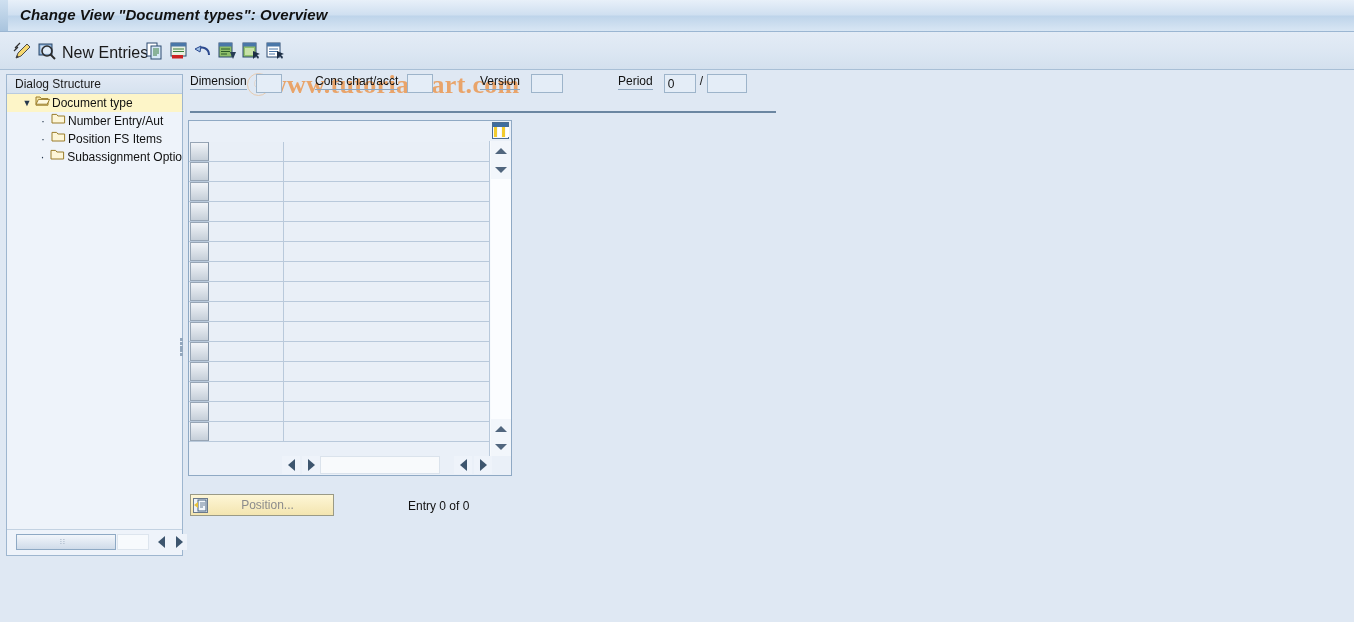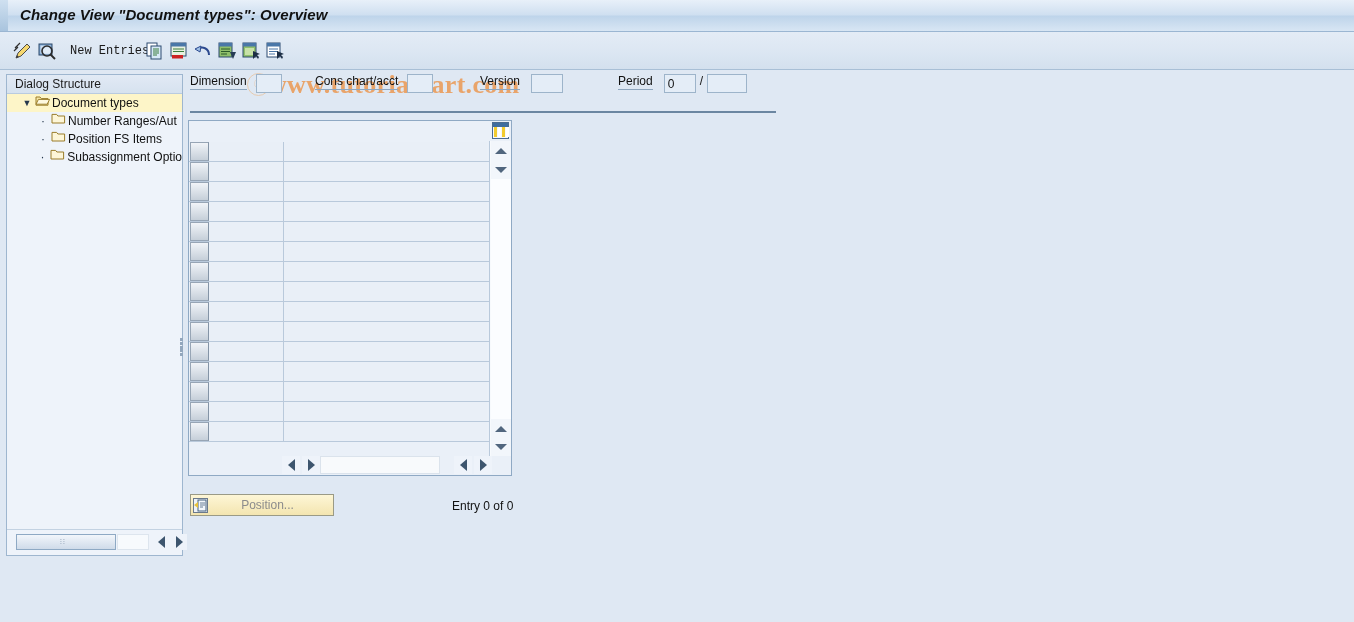--- a/index.html
+++ b/index.html
@@ -28,21 +28,21 @@
   
   .toolbar{
     position:absolute;left:0;top:32px;width:1354px;height:38px;
     background:linear-gradient(180deg,#e4ecf6 0%,#dbe6f2 60%,#d3e0ee 100%);
     border-bottom:1px solid #a8bfd6;
     box-sizing:border-box;
   }
   .tb-item{position:absolute;top:6px;height:26px;display:flex;align-items:center;}
   .tb-ico{width:22px;height:22px;position:relative;display:inline-block;}
   .newentries{
-    position:absolute;left:70px;top:12px;font-size:12px;color:#1a1a1a;white-space:nowrap;font-family:Liberation Mono, monospace;
+    position:absolute;left:62px;top:12px;font-size:16px;color:#1a1a1a;white-space:nowrap;
   }
   .watermark{
     position:absolute;left:268px;top:38px;
     font-family:"Liberation Serif",serif;
     font-size:26px;font-weight:bold;color:#e9a46a;
     white-space:nowrap;letter-spacing:.3px;
   }
   .wm-c{
     position:absolute;left:247px;top:41px;width:21px;height:21px;
     border:1.5px solid #e7cbb0;border-radius:50%;
@@ -156,21 +156,21 @@
     position:absolute;left:190px;top:494px;width:144px;height:22px;
     background:linear-gradient(180deg,#fdf6d6,#f3e5b0);
     border:1px solid #9a9a86;box-sizing:border-box;
     display:flex;align-items:center;
   }
   .posbtn .pico{
     width:15px;height:15px;margin-left:2px;position:relative;
     border:1px solid #6b7a8c;background:#eef2f7;box-sizing:border-box;
   }
   .posbtn .plabel{flex:1;text-align:center;font-size:12px;color:#8c8c8c;padding-right:6px;}
-  .entrytxt{position:absolute;left:408px;top:499px;font-size:12px;color:#111;white-space:nowrap;margin-left:44px;}
+  .entrytxt{position:absolute;left:408px;top:499px;font-size:12px;color:#111;white-space:nowrap;}
 </style>
 </head>
 <body>
 
 <div class="app">
 
   <div class="titlebar">
     <div class="edge"></div>
     <div class="title-text">Change View "Document types": Overview</div>
   </div>
@@ -275,32 +275,32 @@
     <div class="tree">
 
       <div class="tnode sel" style="padding-left:12px;">
         <span class="twist">▼</span>
         <span style="width:15px;">
           <svg width="15" height="13" viewBox="0 0 15 13">
             <path d="M1 3 h4 l1.4 1.6 H13 v6.6 H1 Z" fill="#f6e9a8" stroke="#9a7d2b" stroke-width="1"></path>
             <path d="M1 10.2 L3.4 5.4 H14.6 L12.2 10.2 Z" fill="#fdf8df" stroke="#9a7d2b" stroke-width="1"></path>
           </svg>
         </span>
-        <span class="tlabel">Document types</span>
+        <span class="tlabel">Document type</span>
       </div>
 
       <div class="tnode" style="padding-left:12px;">
         <span class="indent"></span>
         <span class="bullet">·</span>
         <span style="width:15px;">
           <svg width="15" height="13" viewBox="0 0 15 13">
             <path d="M1 2.4 h4.6 l1.3 1.6 H13.6 v7 H1 Z" fill="#fdf6d8" stroke="#9a7d2b" stroke-width="1"></path>
           </svg>
         </span>
-        <span class="tlabel">Number Ranges/Aut</span>
+        <span class="tlabel">Number Entry/Aut</span>
       </div>
 
       <div class="tnode" style="padding-left:12px;">
         <span class="indent"></span>
         <span class="bullet">·</span>
         <span style="width:15px;">
           <svg width="15" height="13" viewBox="0 0 15 13">
             <path d="M1 2.4 h4.6 l1.3 1.6 H13.6 v7 H1 Z" fill="#fdf6d8" stroke="#9a7d2b" stroke-width="1"></path>
           </svg>
         </span>

